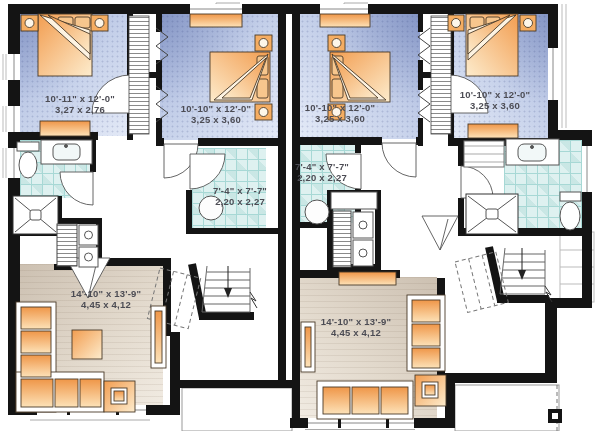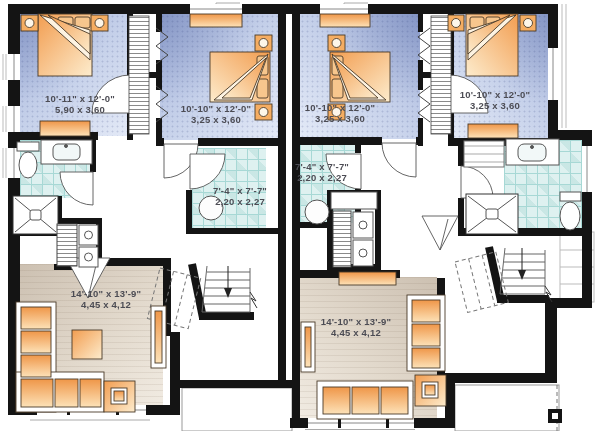--- a/index.html
+++ b/index.html
@@ -468,21 +468,21 @@
       </g>
       <g>
         <rect x="301" y="322" width="14" height="50" fill="#ffffff"></rect>
         <rect x="305" y="327" width="6" height="40" fill="url(#gFurnV)"></rect>
       </g>
     </g>
   </svg>
 
   <div class="lbl" style="left:80px;top:104px;">
     <div>10'-11" x 12'-0"</div>
-    <div>5,90 x 3,60</div>
+    <div>3,27 x 2,76</div>
   </div>
   <div class="lbl" style="left:216px;top:114px;">
     <div>10'-10" x 12'-0"</div>
     <div>3,25 x 3,60</div>
   </div>
   <div class="lbl" style="left:340px;top:113px;">
     <div>10'-10" x 12'-0"</div>
     <div>3,25 x 3,60</div>
   </div>
   <div class="lbl" style="left:495px;top:100px;">

